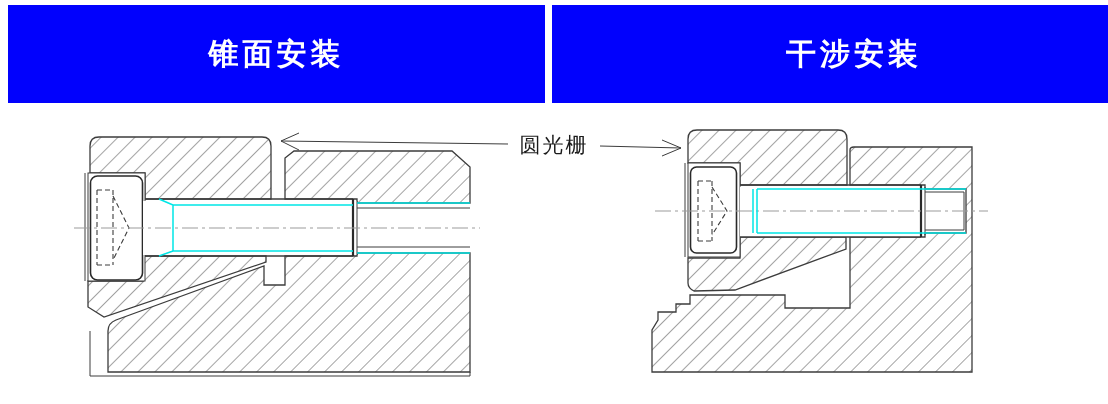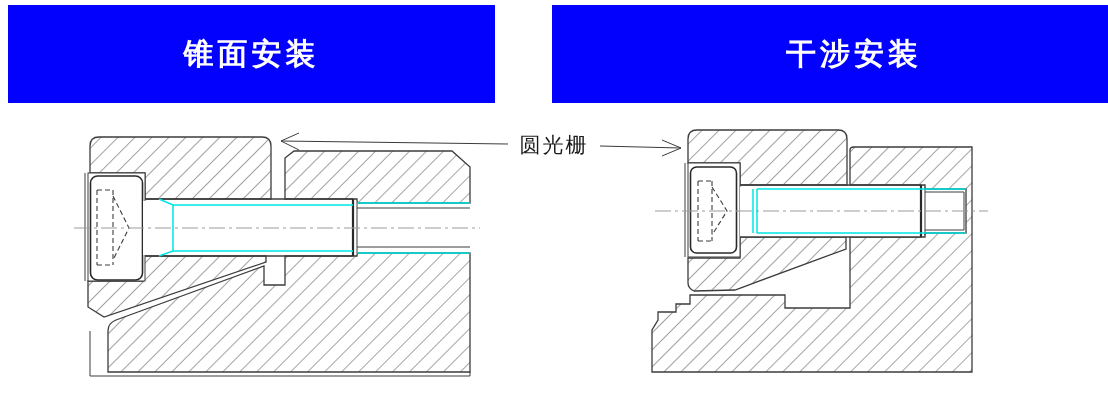--- a/index.html
+++ b/index.html
@@ -1,21 +1,21 @@
 <!DOCTYPE html>
 <html><head>
 <meta charset="utf-8">
 <style>
   html,body{margin:0;padding:0;background:#ffffff;}
   .stage{position:relative;width:1108px;height:404px;background:#ffffff;overflow:hidden;
          font-family:"Liberation Sans",sans-serif;}
   .bar{position:absolute;top:5px;height:98px;background:#0101fd;color:#ffffff;
        display:flex;align-items:center;justify-content:center;
        font-size:30px;font-weight:600;letter-spacing:4px;}
-  .bar-left{left:8px;width:487px;}
+  .bar-left{left:8px;width:537px;}
   .bar-right{left:552px;width:604px;}
   svg.drawing{position:absolute;left:0;top:0;width:1108px;height:404px;}
   .hatched{fill:url(#hatch);stroke:#3c3c3c;stroke-width:1.3;}
   .ln{stroke:#3c3c3c;stroke-width:1.3;fill:none;}
   .thin{stroke:#3c3c3c;stroke-width:1;fill:none;}
   .thick{stroke:#2a2a2a;stroke-width:2.2;fill:none;}
   .dash{stroke:#3c3c3c;stroke-width:1.1;fill:none;stroke-dasharray:5 3;}
   .white{fill:#ffffff;}
   .cl{stroke-width:1.2;fill:none;stroke-dasharray:16 4 3 4;}
   .cy{stroke-width:1.5;fill:none;}

